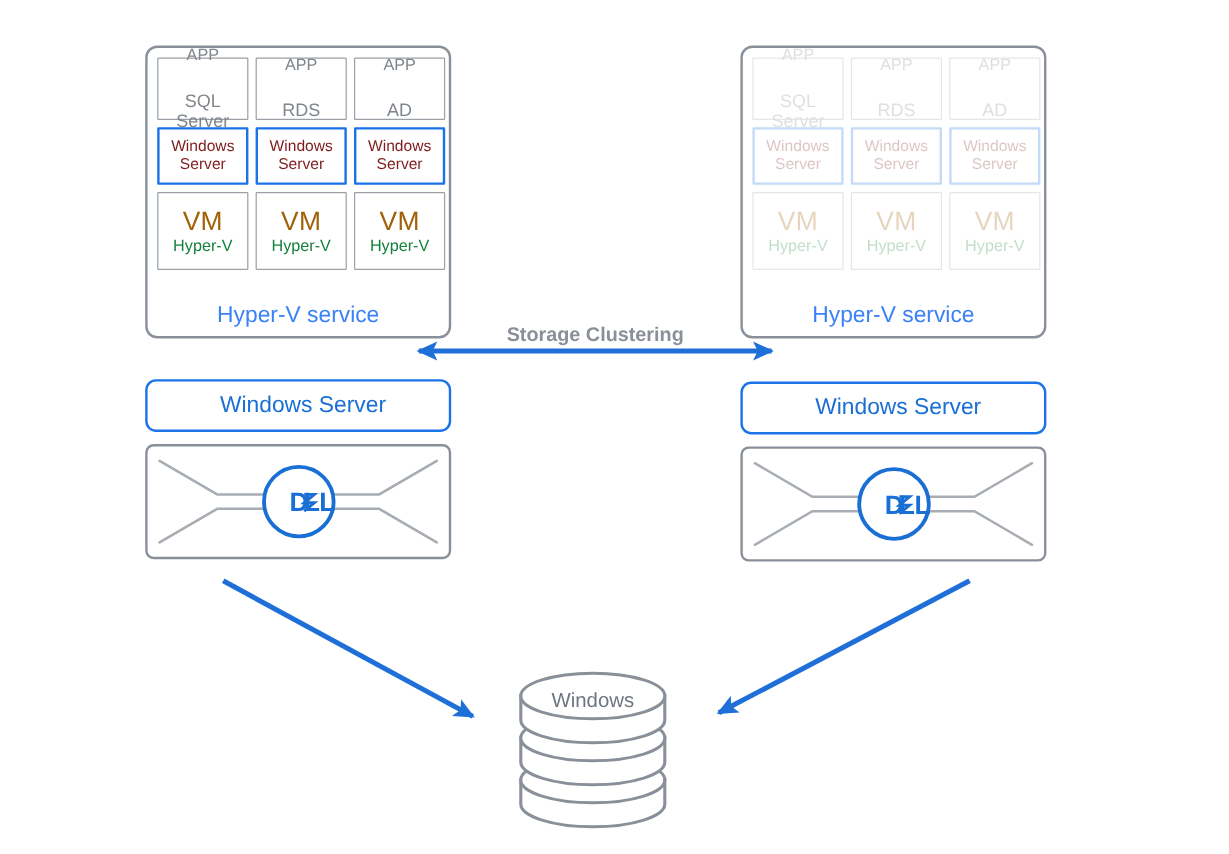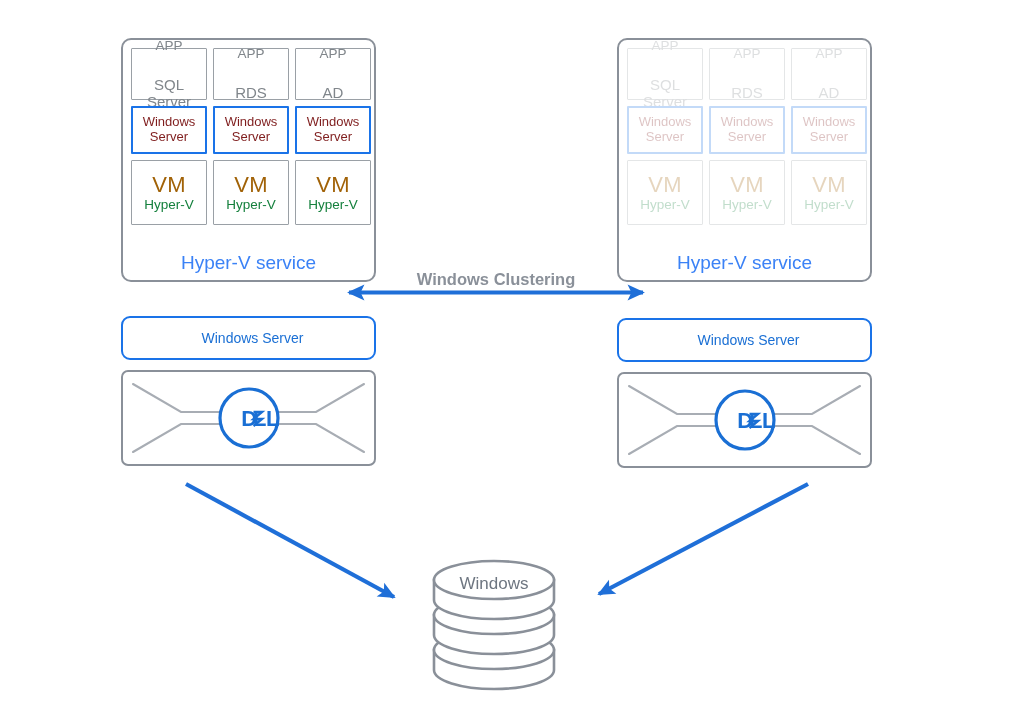--- a/index.html
+++ b/index.html
@@ -84,21 +84,21 @@
   .ws-bar {
     position: absolute;
     box-sizing: border-box;
     border: 2.5px solid #1a73e8;
     border-radius: 9px;
     background: #ffffff;
     display: flex;
     align-items: center;
     justify-content: center;
     color: #1a6fd4;
-    font-size: 14px;
+    font-size: 19px;
     padding-left: 8px;
   }
 
   
   .server-box {
     position: absolute;
     box-sizing: border-box;
     border: 2.5px solid #8a9099;
     border-radius: 7px;
     background: #ffffff;
@@ -221,21 +221,21 @@
         <div class="l2">Hyper-V</div>
       </div>
       <div class="cell cell-vm">
         <div class="l1">VM</div>
         <div class="l2">Hyper-V</div>
       </div>
     </div>
     <div class="host-label">Hyper-V service</div>
   </div>
 
-  <div class="center-label" style="left:347px; top:270px; width:298px;">Windows Clustering</div>
+  <div class="center-label" style="left:347px; top:270px; width:298px;">Storage Clustering</div>
 
   <div class="ws-bar" style="left:121px; top:316px; width:255px; height:44px;">
     <span>Windows Server</span>
   </div>
   <div class="ws-bar" style="left:617px; top:318px; width:255px; height:44px;">
     <span>Windows Server</span>
   </div>
 
   <div class="server-box" style="left:121px; top:370px; width:255px; height:96px;">
     <svg width="251" height="92" viewBox="0 0 251 92">

